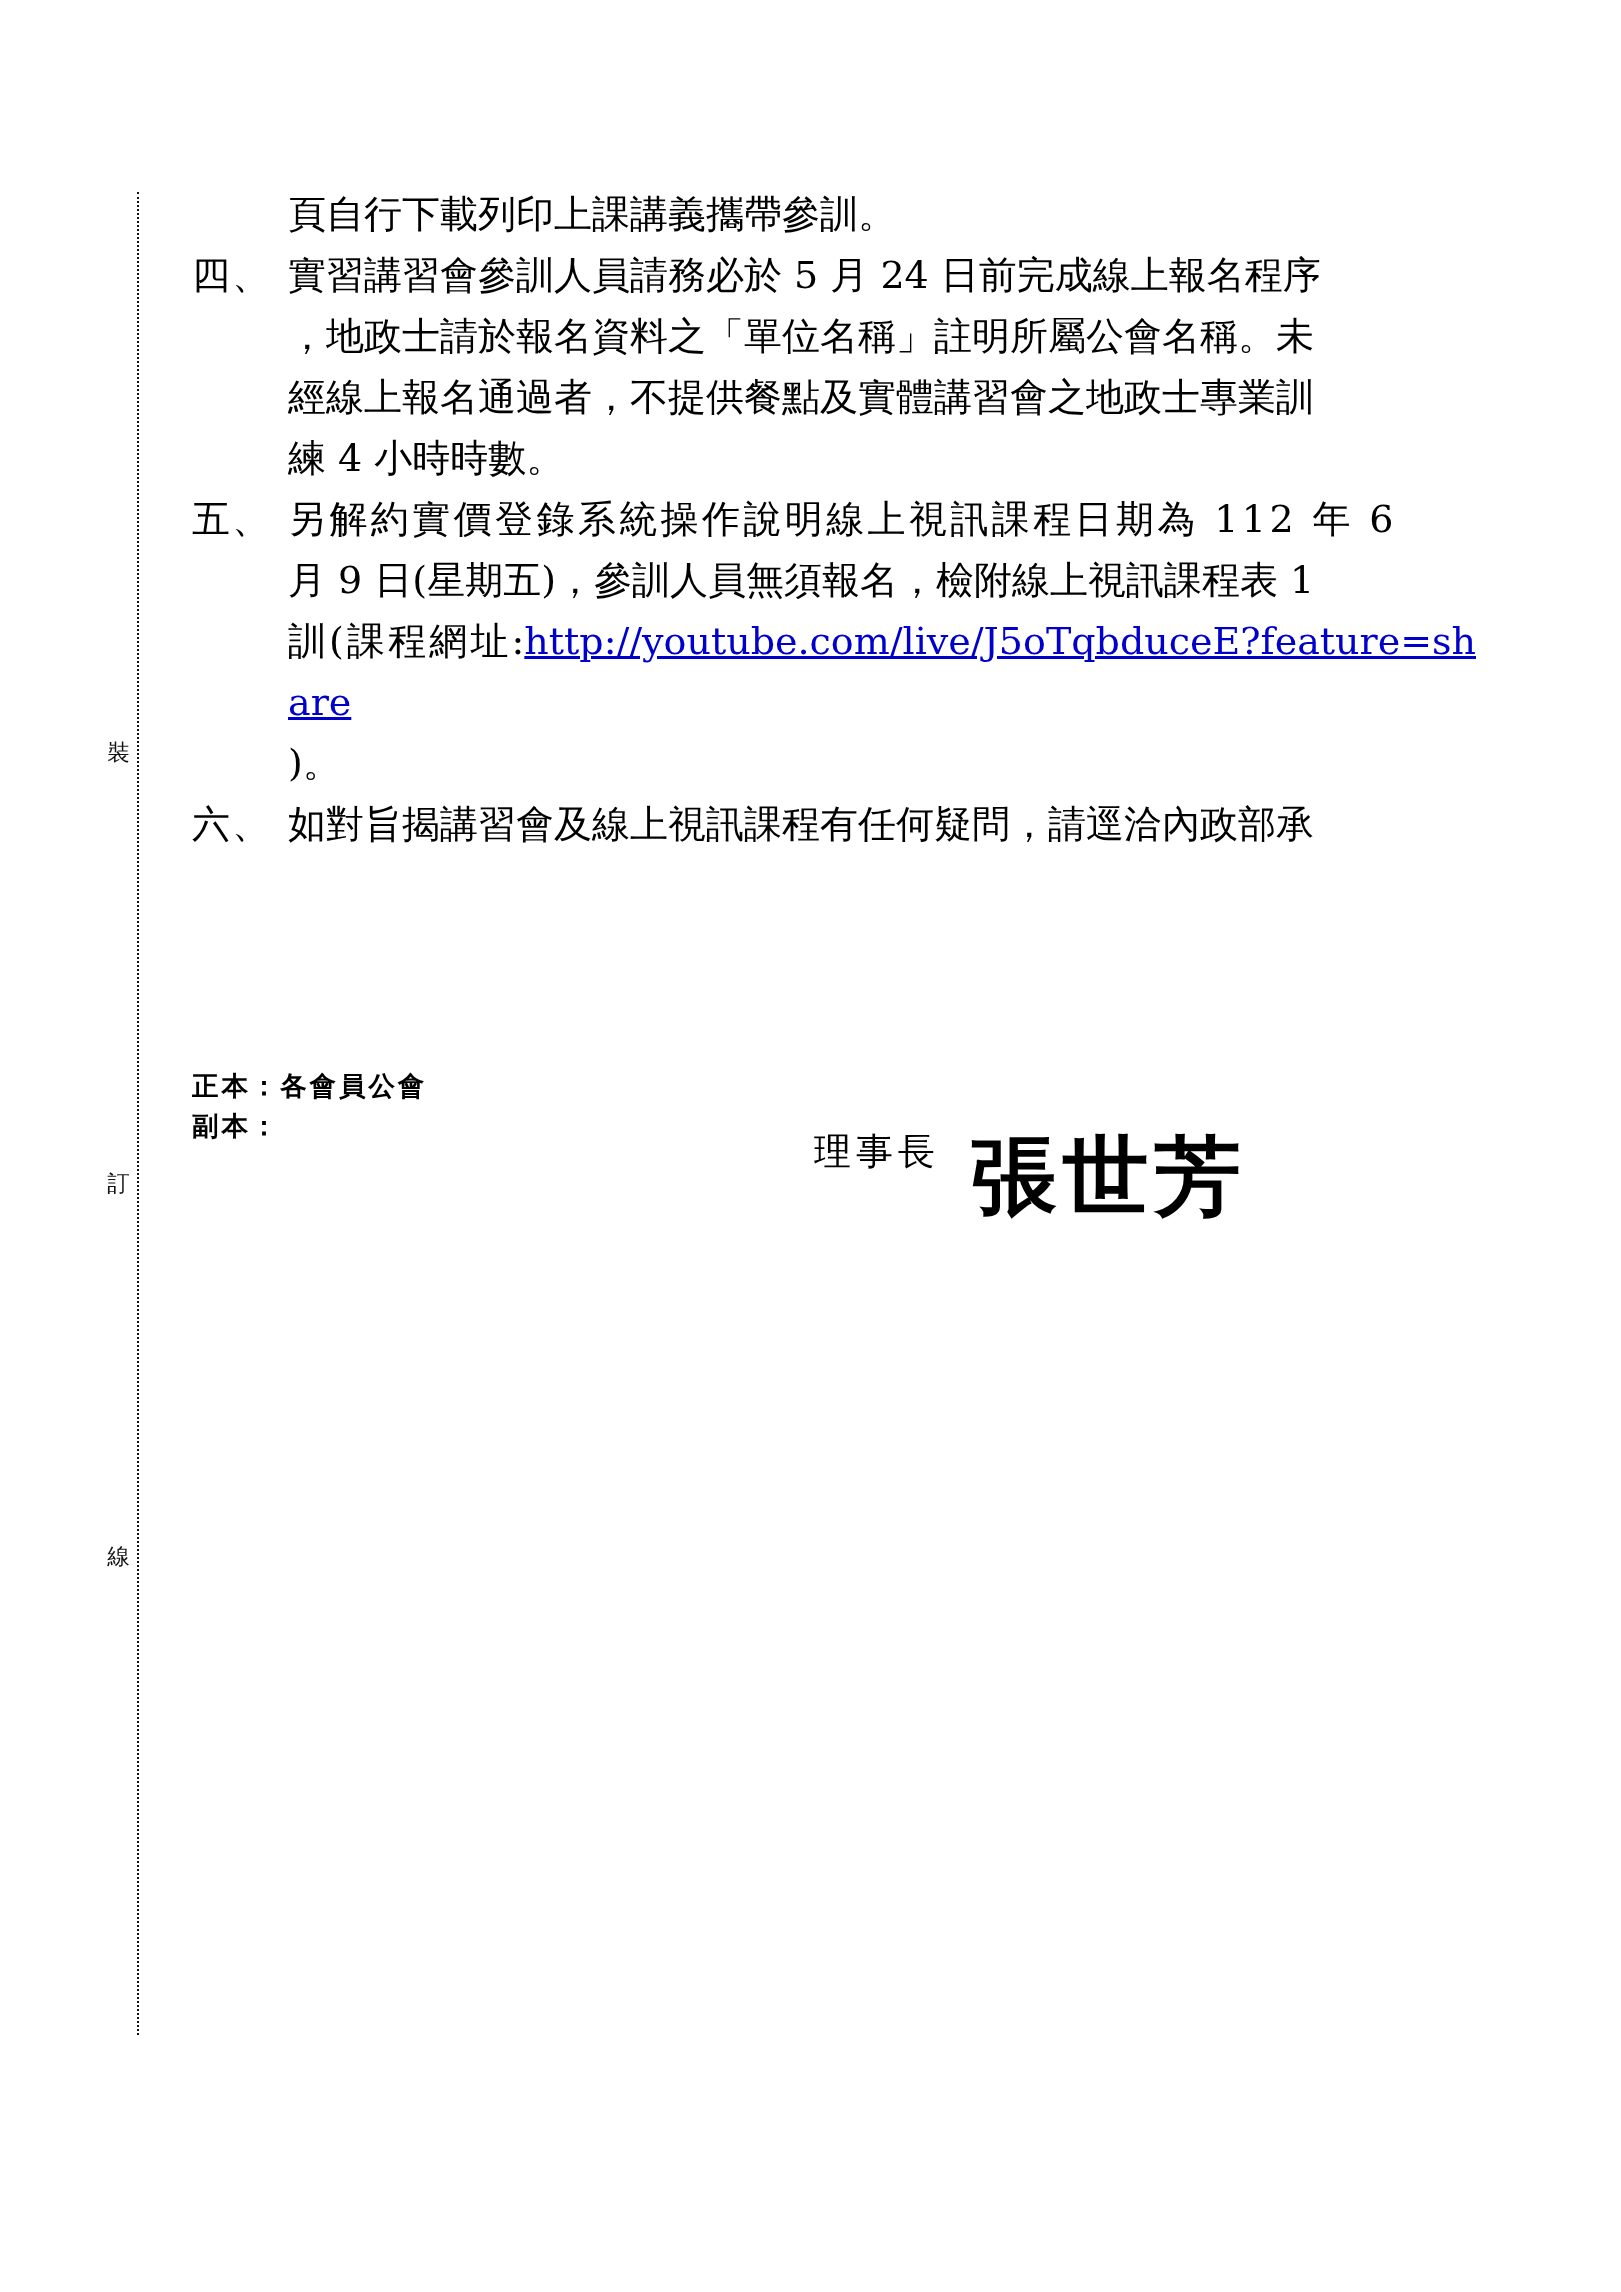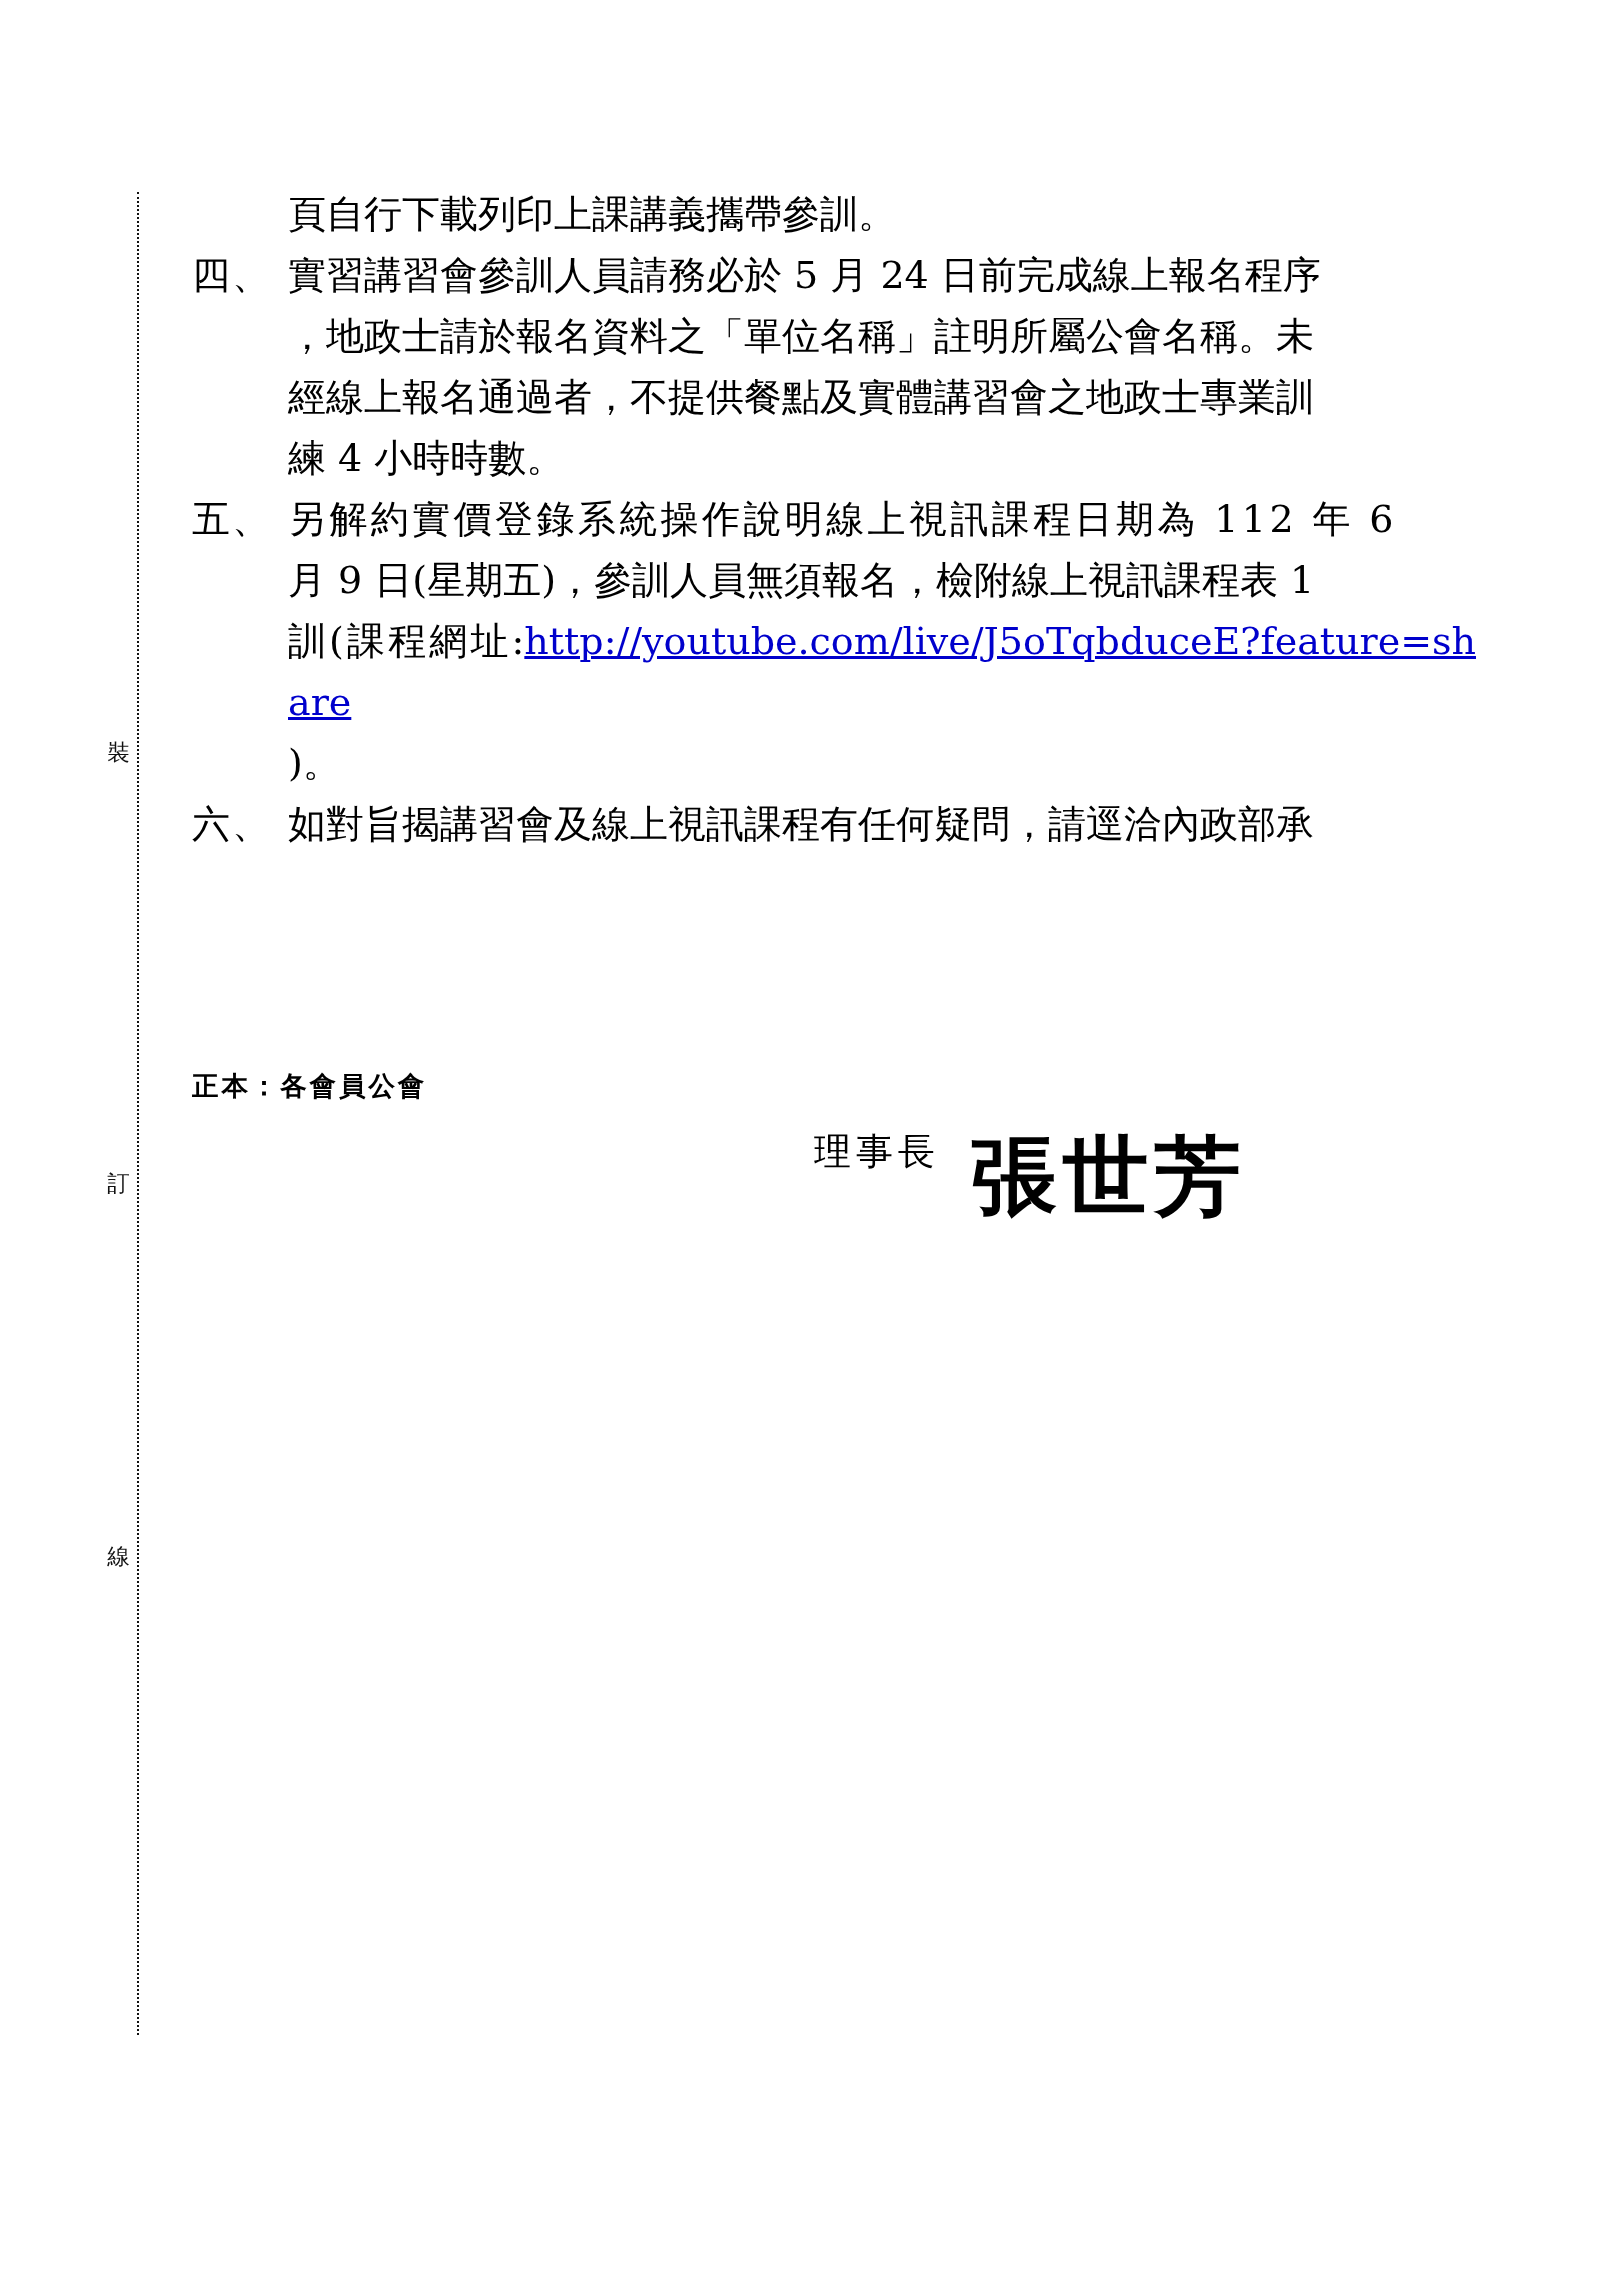--- a/index.html
+++ b/index.html
@@ -174,20 +174,21 @@
 
     <div class="para">
       <div class="para-marker">六、</div>
       <div class="para-body">如對旨揭講習會及線上視訊課程有任何疑問，請逕洽內政部承</div>
     </div>
 
   </div>
 
   <div id="distribution">
     <div class="dist-line"><span>正本：</span><span>各會員公會</span></div>
+    <div class="dist-line"><span>副本：</span><span></span></div>
   </div>
 
   <div id="signature">
     <div id="signature-title">理事長</div>
     <div id="signature-name">張世芳</div>
   </div>
 
 </div>
 
 

